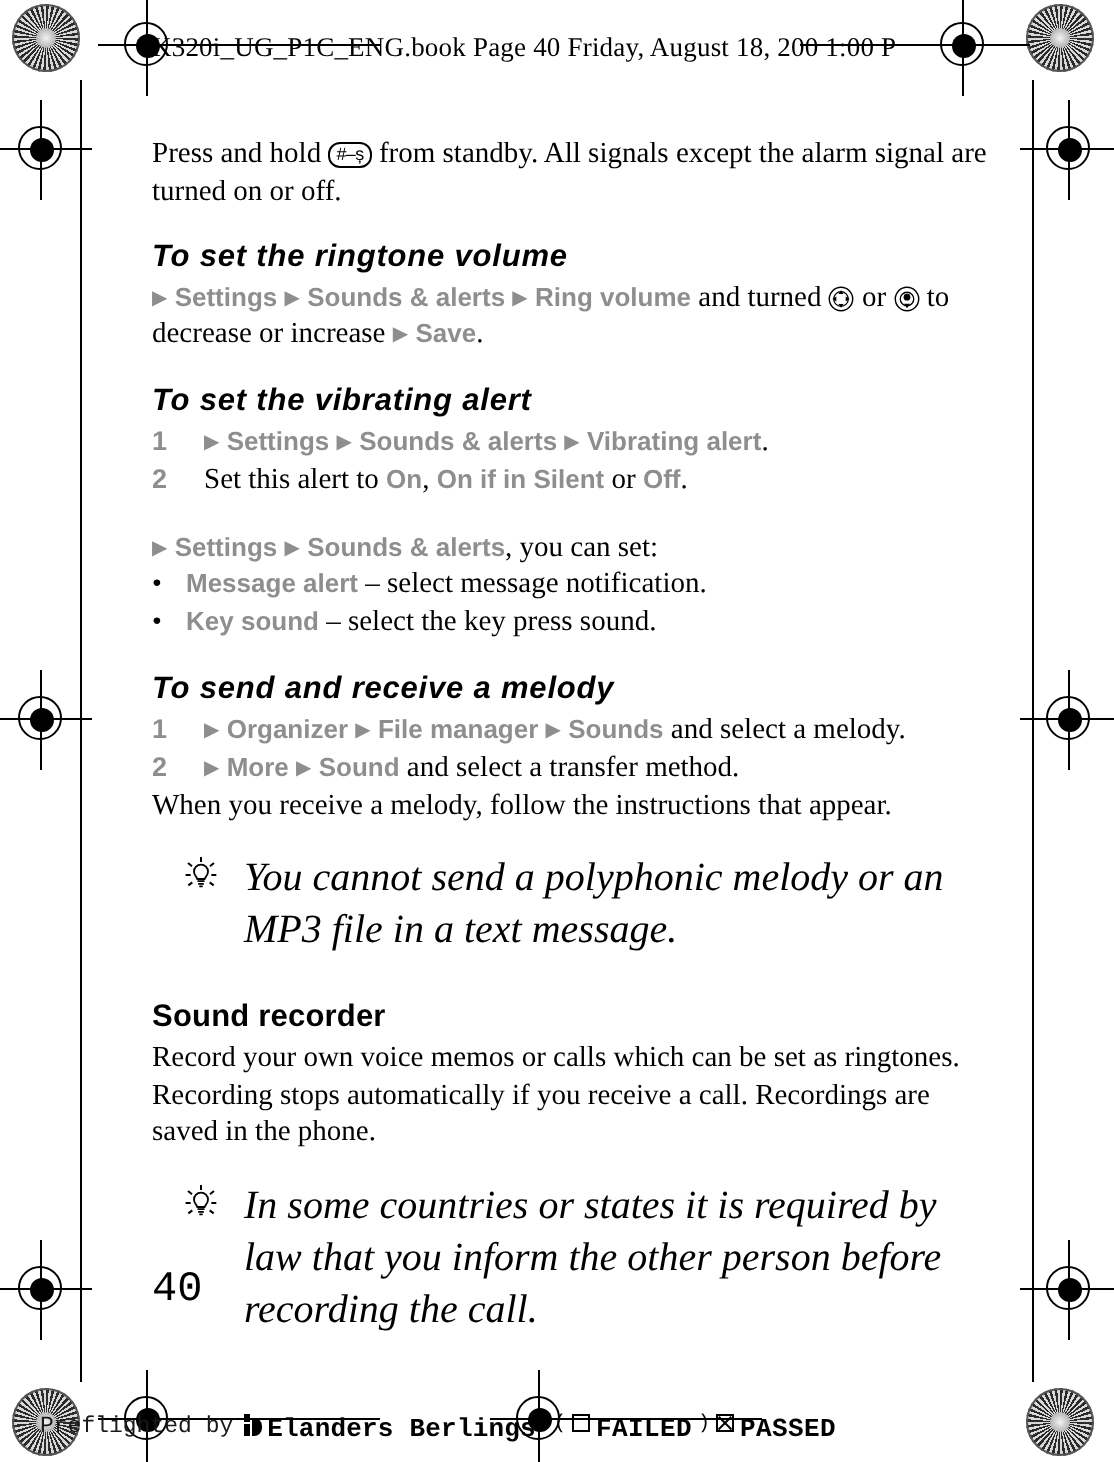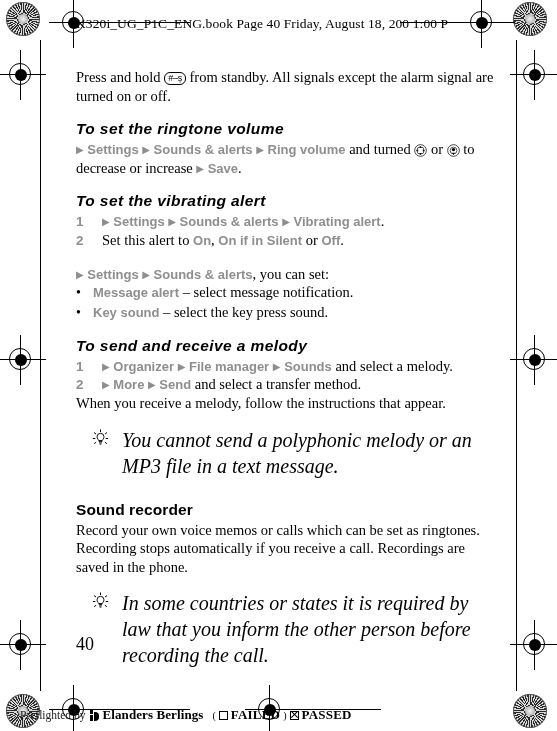--- a/index.html
+++ b/index.html
@@ -171,31 +171,31 @@
     line-height: 11px;
     vertical-align: 1px;
     letter-spacing: -0.3px;
   }
   .navkey { vertical-align: -3px; }
 
   
   .pagenum {
     position: absolute;
     left: 76px; top: 634px;
-    font-family: Liberation Serif, serif;
-    font-size: 18px;
+    font-family: Liberation Mono, monospace;
+    font-size: 21px;
   }
 
   
   .preflight {
     position: absolute;
     left: 6px; top: 707px;
     display: flex;
-    align-items: center;
-    font-family: Liberation Serif, serif;
+    align-items: flex-start;
+    font-family: Liberation Mono, monospace;
     font-size: 11.5px;
     white-space: nowrap;
     padding-left: 14px;
   }
   .pf-by { color: #1a1a1a; }
   .pf-logo {
     display: inline-block;
     width: 9px; height: 11px;
     margin: 0 3px 0 5px;
     position: relative;
@@ -370,21 +370,21 @@
     <span class="step-txt"><span class="tri">▶</span>&nbsp;<span class="menu">Organizer</span>
       <span class="tri">▶</span>
       <span class="menu">File manager</span>
       <span class="tri">▶</span>
       <span class="menu">Sounds</span><span> and select a melody.</span></span>
   </div>
   <div class="step">
     <span class="step-num">2</span>
     <span class="step-txt"><span class="tri">▶</span>&nbsp;<span class="menu">More</span>
       <span class="tri">▶</span>
-      <span class="menu">Send</span><span> and select a transfer method.</span></span>
+      <span class="menu">Sound</span><span> and select a transfer method.</span></span>
   </div>
   <p class="body">When you receive a melody, follow the instructions that appear.</p>
 
   <div class="note">
     <span class="note-icon">
       <svg width="17" height="20" viewBox="0 0 20 24">
         <path d="M10 5.2 a4.2 4.2 0 0 1 4.2 4.2 c0 2.1-1.5 3.1-2 4.4 h-4.4 c-.5-1.3-2-2.3-2-4.4 A4.2 4.2 0 0 1 10 5.2 z" fill="none" stroke="#000" stroke-width="1.1"></path>
         <path d="M7.9 15.1 h4.2 M8.3 16.7 h3.4 M9 18.2 h2" stroke="#000" stroke-width="1.1" fill="none"></path>
         <path d="M10 0.6 v3 M2.2 4.2 L4.6 6.1 M17.8 4.2 L15.4 6.1 M0.8 11.4 h3 M16.2 11.4 h3 M2.4 17.6 L4.8 15.8 M17.6 17.6 L15.2 15.8" stroke="#000" stroke-width="1.2" fill="none"></path>
       </svg>

